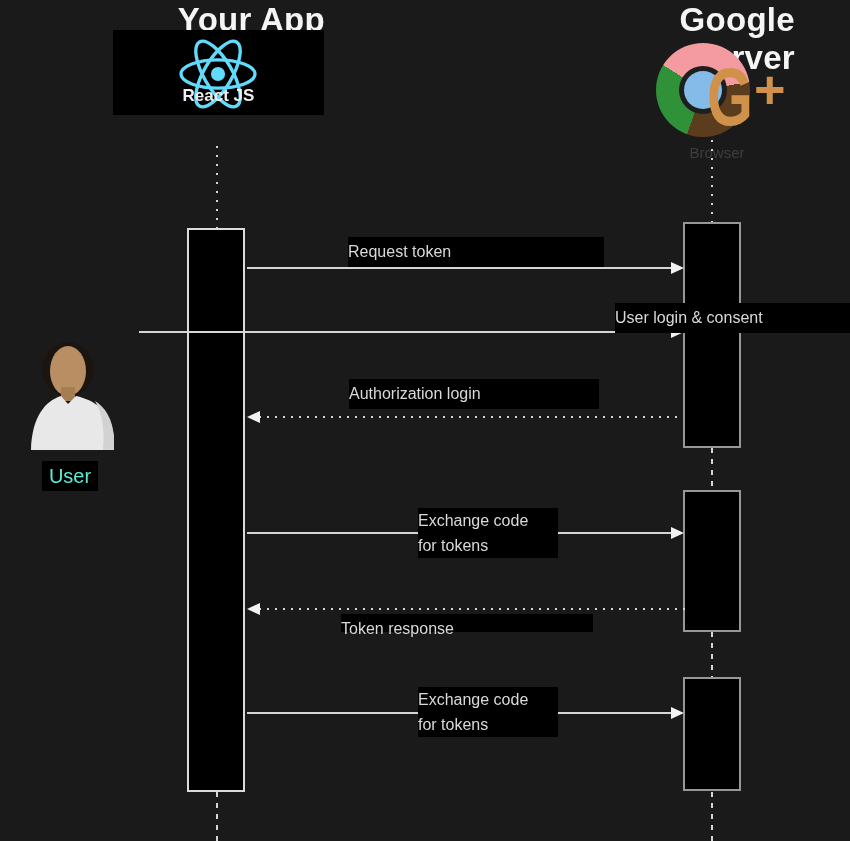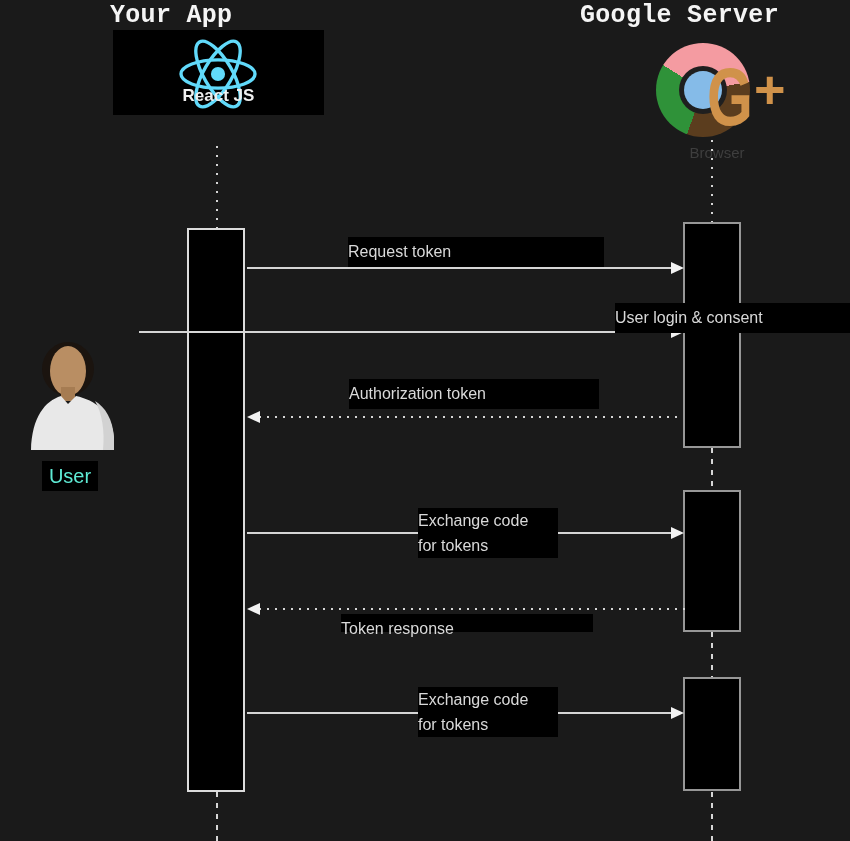--- a/index.html
+++ b/index.html
@@ -11,23 +11,22 @@
   }
   html,body{margin:0;padding:0;background:var(--background);}
   #stage{
     position:relative; width:850px; height:841px; overflow:hidden;
     background:var(--background);
     font-family:"Liberation Sans", sans-serif;
     color:var(--text);
   }
   .abs{position:absolute;}
   .participant-title{
-    font-size:25px; font-weight:bold; color:var(--title); text-align:left;
+    font-size:33px; font-weight:bold; color:var(--title); text-align:right;
     letter-spacing:.3px;
-    font-family:Liberation Mono, monospace;
   }
   .msg-label{
     position:absolute; background:var(--box); color:var(--text);
     font-size:16px; white-space:nowrap;margin-left:16px;
   }
   .msg-label .ln{display:block; line-height:25px;}
   .hline-solid{position:absolute; height:2px; background:var(--line);}
   .hline-dotted{position:absolute; height:2px;
     background:repeating-linear-gradient(90deg, var(--line) 0 2px, transparent 2px 8px);}
   .vline-dotted{position:absolute; width:2px;
@@ -109,21 +108,21 @@
   <div class="hline-solid" style="left:247px; top:267px; width:424px;"></div>
   <div class="arr arr-r" style="left:671px; top:262px;"></div>
   <div class="msg-label" style="left:332px; top:237px; width:256px; height:30px; line-height:30px;">Request token</div>
 
   <div class="hline-solid" style="left:139px; top:331px; width:532px;"></div>
   <div class="arr arr-r" style="left:671px; top:326px;"></div>
   <div class="msg-label" style="left:599px; top:303px; width:251px; height:30px; line-height:30px;">User login &amp; consent</div>
 
   <div class="hline-dotted" style="left:259px; top:416px; width:424px;"></div>
   <div class="arr arr-l" style="left:247px; top:411px;"></div>
-  <div class="msg-label" style="left:333px; top:379px; width:250px; height:30px; line-height:30px;">Authorization token</div>
+  <div class="msg-label" style="left:333px; top:379px; width:250px; height:30px; line-height:30px;">Authorization login</div>
 
   <div class="hline-solid" style="left:247px; top:532px; width:424px;"></div>
   <div class="arr arr-r" style="left:671px; top:527px;"></div>
   <div class="msg-label" style="left:402px; top:508px; width:140px; height:50px;">
     <span class="ln">Exchange code</span>
     <span class="ln">for tokens</span>
   </div>
 
   <div class="hline-dotted" style="left:259px; top:608px; width:426px;"></div>
   <div class="arr arr-l" style="left:247px; top:603px;"></div>

